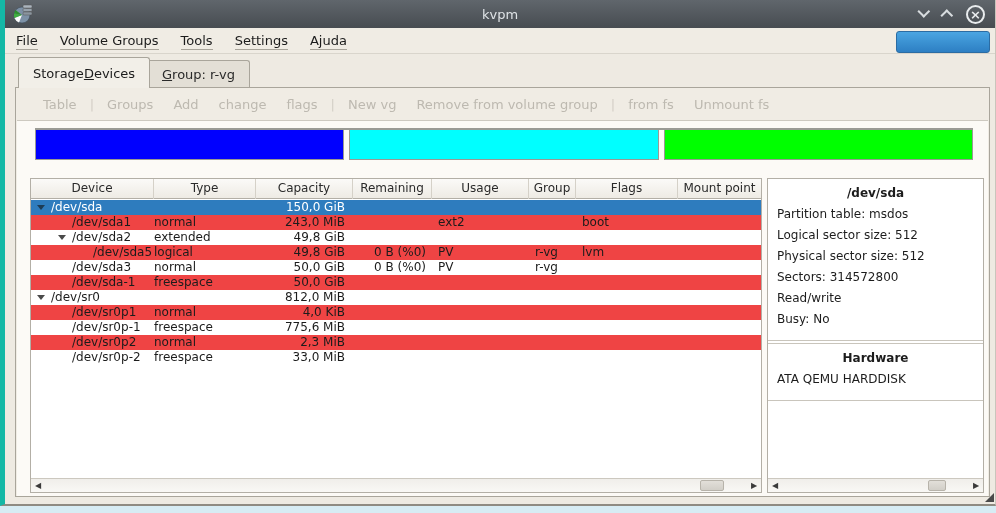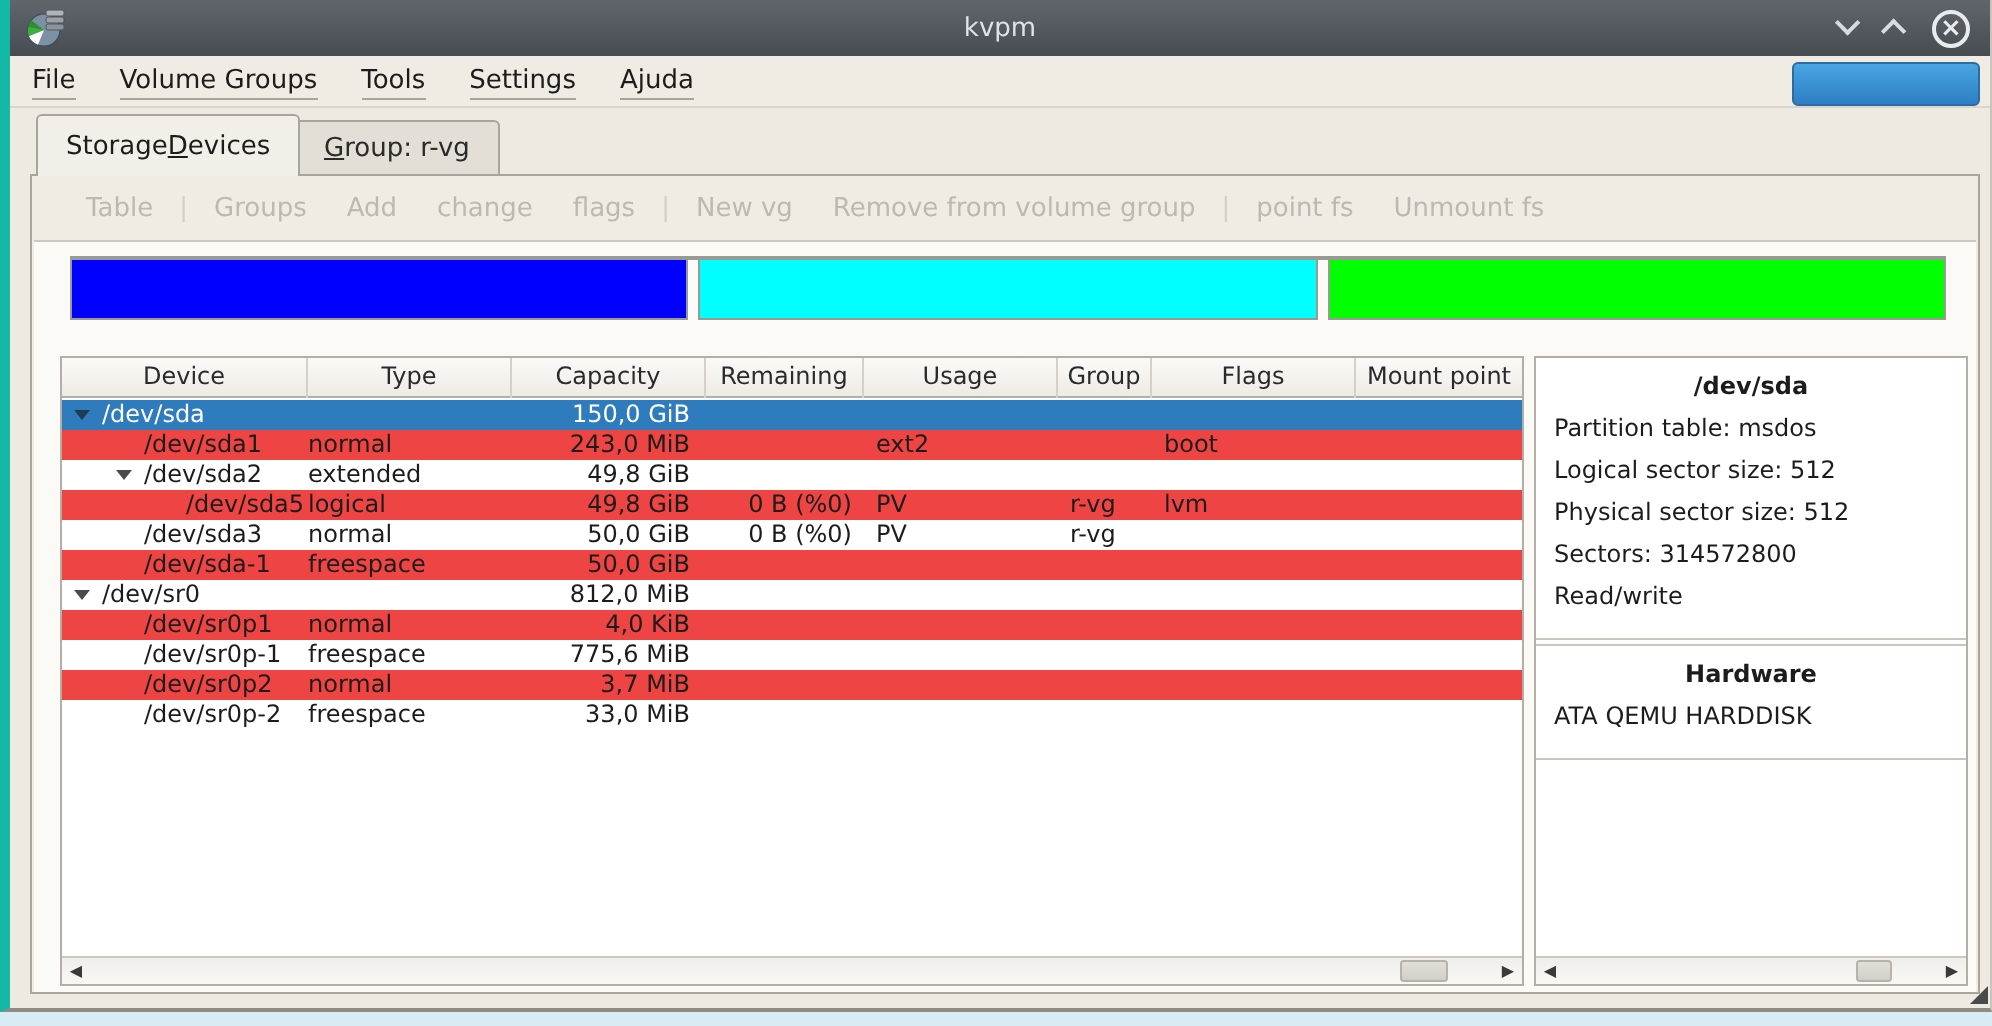--- a/index.html
+++ b/index.html
@@ -199,21 +199,21 @@
       <span class="tool-btn">Table</span>
       <span class="tool-sep">|</span>
       <span class="tool-btn">Groups</span>
       <span class="tool-btn">Add</span>
       <span class="tool-btn">change</span>
       <span class="tool-btn">flags</span>
       <span class="tool-sep">|</span>
       <span class="tool-btn">New vg</span>
       <span class="tool-btn">Remove from volume group</span>
       <span class="tool-sep">|</span>
-      <span class="tool-btn">point fs</span>
+      <span class="tool-btn">from fs</span>
       <span class="tool-btn">Unmount fs</span>
 
     </div>
 
     <div class="pane-content">
 
       <div class="colorbars">
         <div class="colorbar-seg" style="background: rgb(0, 0, 255);"></div>
         <div class="colorbar-seg" style="background: rgb(0, 255, 255);"></div>
         <div class="colorbar-seg" style="background: rgb(0, 255, 0);"></div>
@@ -317,21 +317,21 @@
     <div class="td c-cap">775,6 MiB</div>
     <div class="td c-rem"></div>
     <div class="td c-usage"></div>
     <div class="td c-group"></div>
     <div class="td c-flags"></div>
     <div class="td c-mount"></div>
   </div>
             <div class="tr alt">
     <div class="td c-device cell-device" style="padding-left: 27px;"><span class="expander" style="visibility: hidden;"></span><span>/dev/sr0p2</span></div>
     <div class="td c-type">normal</div>
-    <div class="td c-cap">3,7 MiB</div>
+    <div class="td c-cap">2,3 MiB</div>
     <div class="td c-rem"></div>
     <div class="td c-usage"></div>
     <div class="td c-group"></div>
     <div class="td c-flags"></div>
     <div class="td c-mount"></div>
   </div>
             <div class="tr">
     <div class="td c-device cell-device" style="padding-left: 27px;"><span class="expander" style="visibility: hidden;"></span><span>/dev/sr0p-2</span></div>
     <div class="td c-type">freespace</div>
     <div class="td c-cap">33,0 MiB</div>
@@ -352,20 +352,21 @@
       </div>
 
       <div class="info-frame">
         <div class="info-box">
           <div class="info-title">/dev/sda</div>
           <div class="info-line">Partition table: msdos</div>
           <div class="info-line">Logical sector size: 512</div>
           <div class="info-line">Physical sector size: 512</div>
           <div class="info-line">Sectors: 314572800</div>
           <div class="info-line">Read/write</div>
+          <div class="info-line">Busy: No</div>
         </div>
         <div class="info-box">
           <div class="info-title">Hardware</div>
           <div class="info-line">ATA QEMU HARDDISK</div>
         </div>
         <div class="hscroll">
           <span class="sb-arrow">◀</span>
           <span class="sb-track">
             <span class="sb-thumb" style="left:calc(100% - 41px); width:18px;"></span>
           </span>

